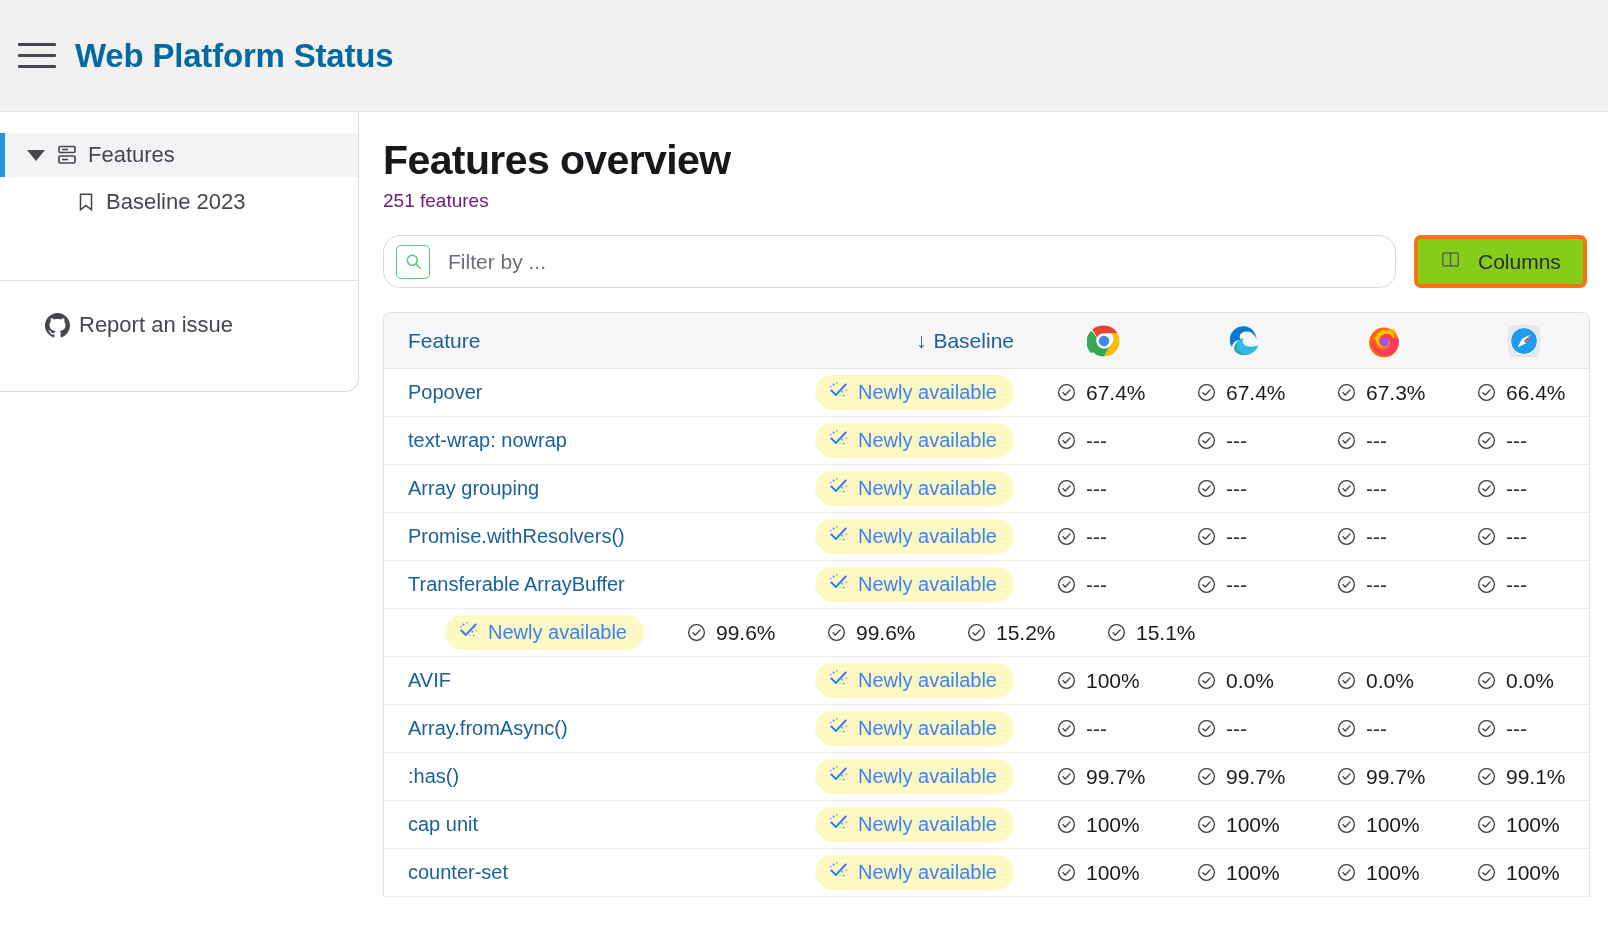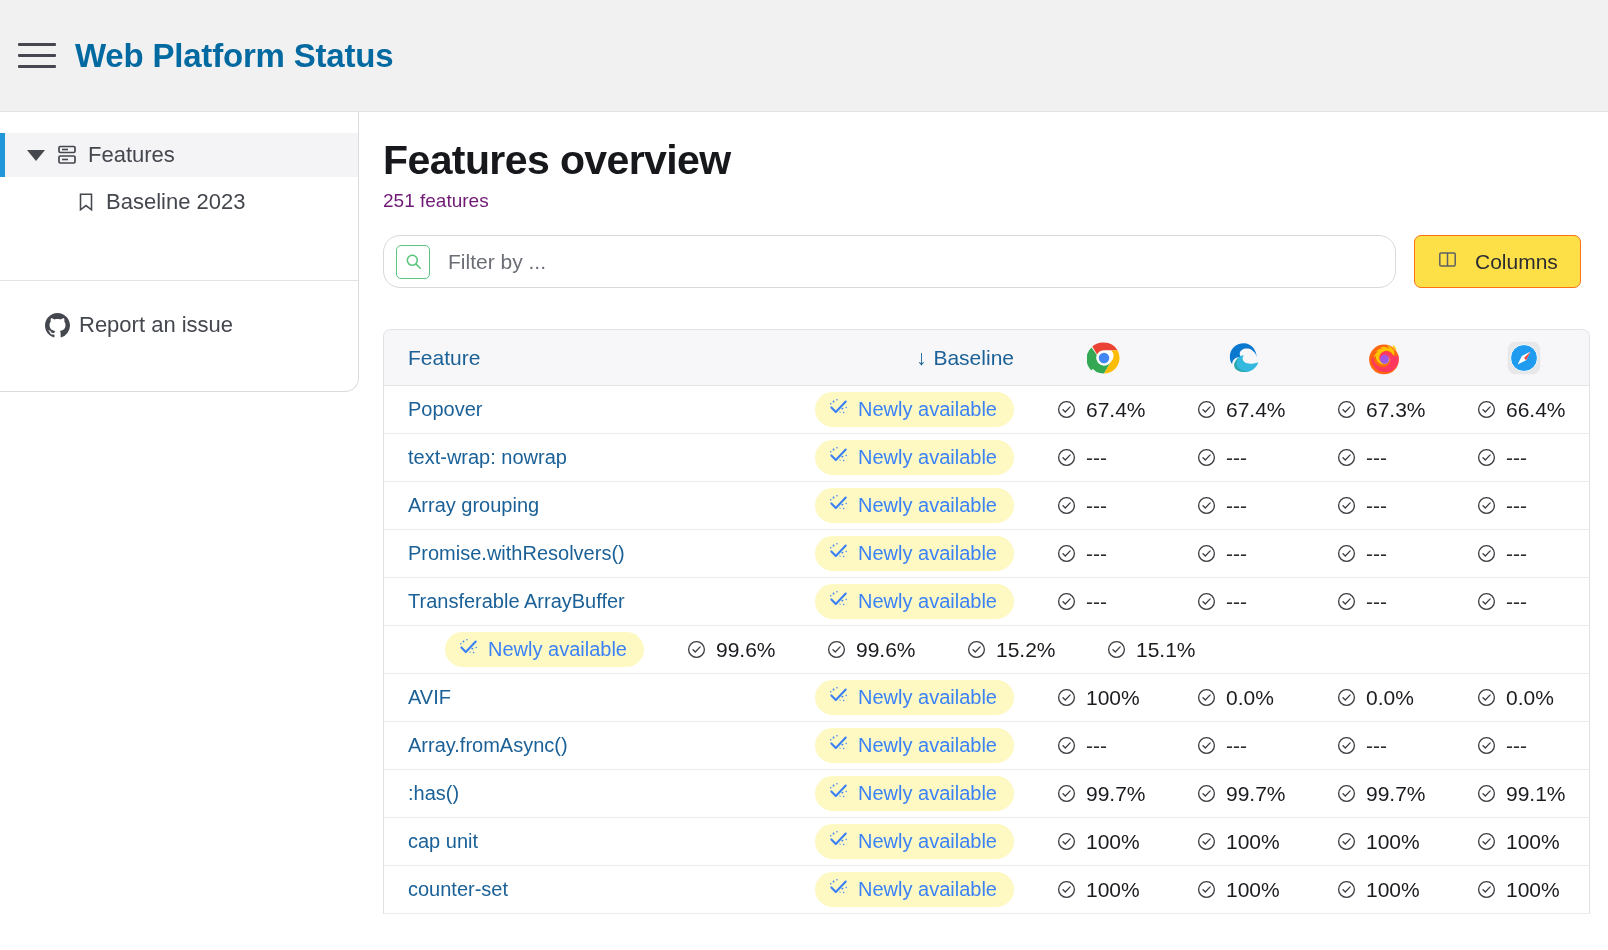--- a/index.html
+++ b/index.html
@@ -165,36 +165,36 @@
     font-size: 21px;
     color: #5c5e66;
     margin-left: 16px;
     flex: 1;
     font-family: "Liberation Sans", sans-serif;
     background: transparent;
   }
   #search-input::placeholder { color: #6c6e76; }
   #columns-btn {
     height: 53px;
-    border: 1px solid #f97316;
+    border: 4px solid #f97316;
     border-radius: 7px;
-    background: #fde047;
+    background: #84cc16;
     display: flex;
     align-items: center;
     gap: 17px;
     padding: 0 22px;
     font-size: 21px;
     color: #2b2c31;
     cursor: pointer;
     font-family: "Liberation Sans", sans-serif;
   }
 
   
   #features-table {
-    margin-top: 41px;
+    margin-top: 24px;
     border: 1px solid #e1e2e6;
     border-radius: 8px 8px 0 0;
     border-bottom: none;
     overflow: hidden;
     width: 1207px;
   }
   .trow {
     display: flex;
     align-items: center;
     height: 48px;

